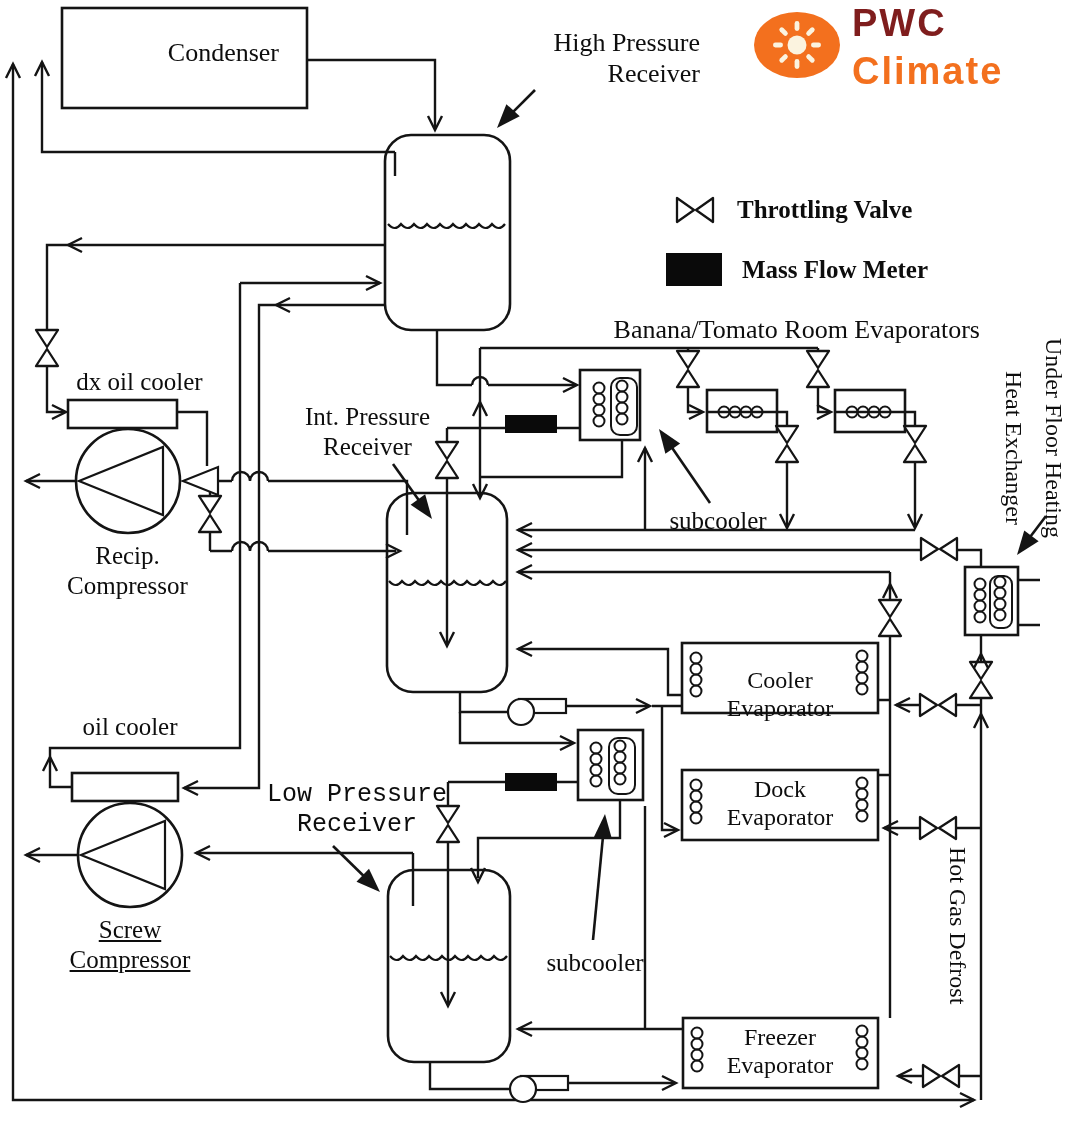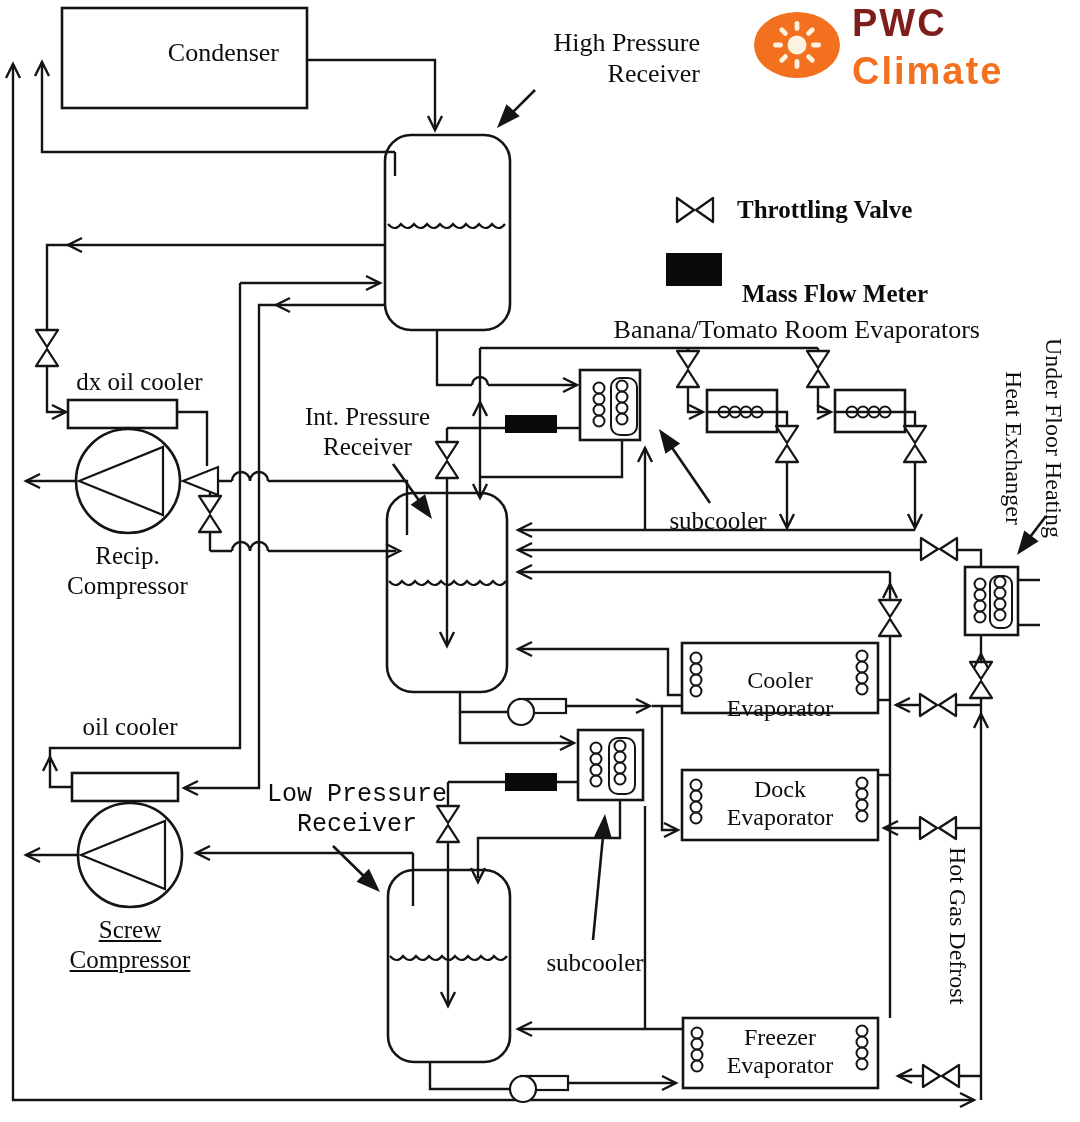--- a/index.html
+++ b/index.html
@@ -281,21 +281,21 @@
 </svg>
 
 <div class="lbl s26" style="left:89px;top:38px;width:190px;">Condenser</div>
 
 <div class="lbl s26 two" style="left:515px;top:28px;width:185px;">
   <div>High Pressure</div>
   <div>Receiver</div>
 </div>
 
 <div class="legendlbl" style="left:737px;top:196px;">Throttling Valve</div>
-<div class="legendlbl" style="left:742px;top:256px;margin-top:24px;">Mass Flow Meter</div>
+<div class="legendlbl" style="left:742px;top:256px;">Mass Flow Meter</div>
 
 <div class="lbl s25" style="left:52px;top:367px;width:175px;">dx oil cooler</div>
 
 <div class="lbl s26" style="left:555px;top:315px;width:425px;">Banana/Tomato Room Evaporators</div>
 
 <div class="lbl s25 two" style="left:285px;top:402px;width:165px;">
   <div>Int. Pressure</div>
   <div>Receiver</div>
 </div>
 

